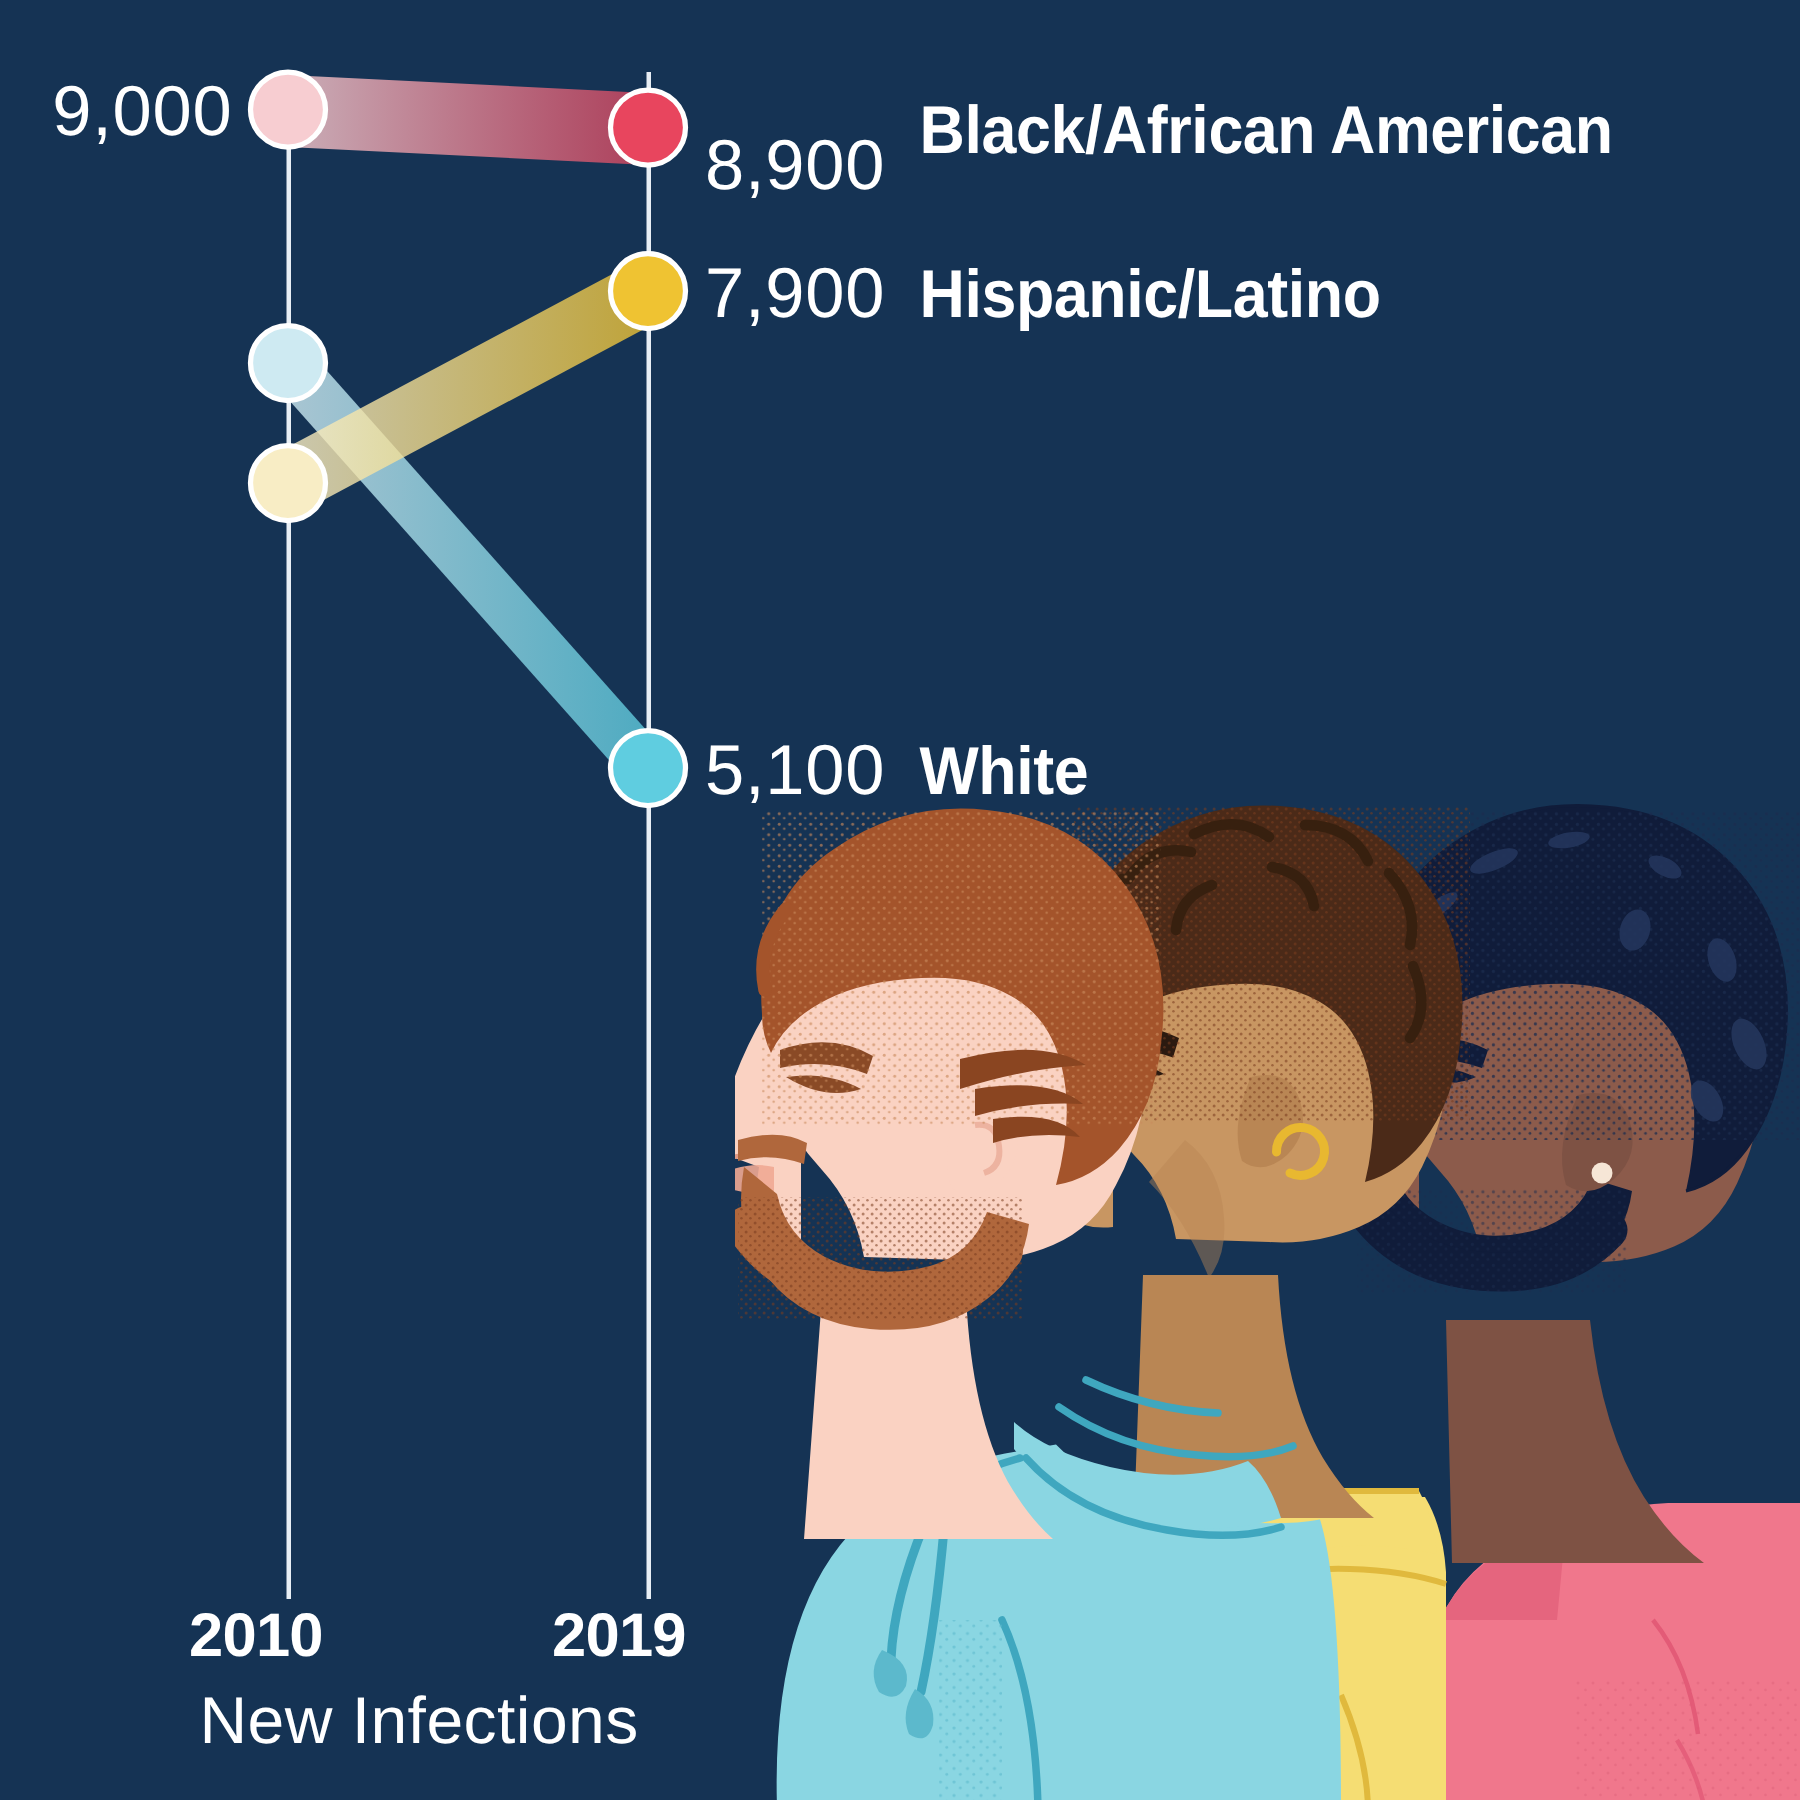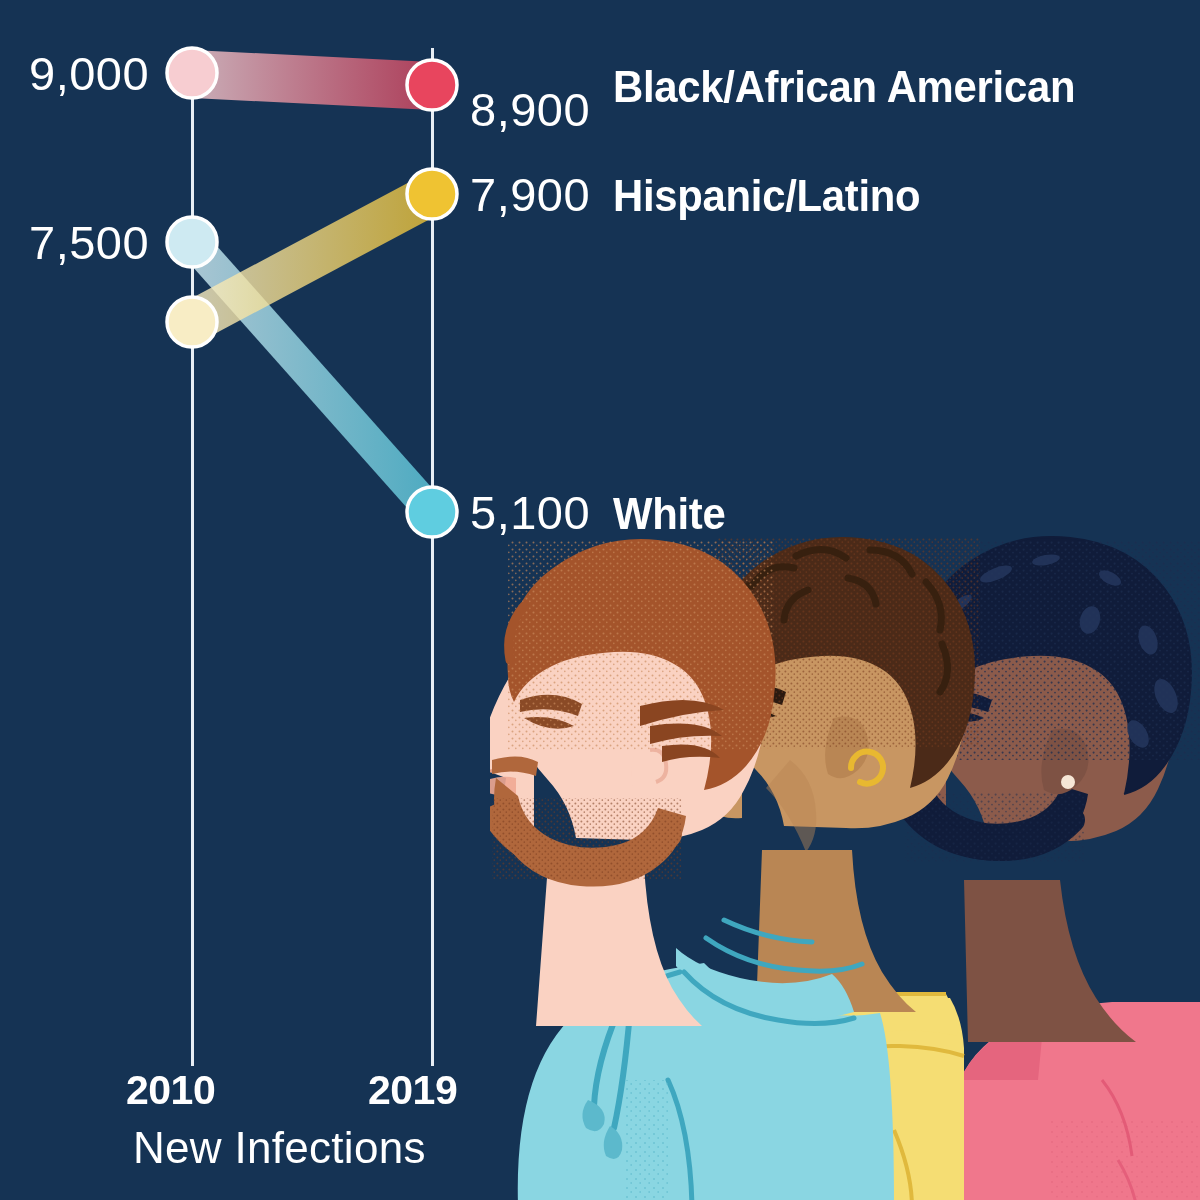--- a/index.html
+++ b/index.html
@@ -9,21 +9,21 @@
     font-family:"Liberation Sans","DejaVu Sans",sans-serif;
     -webkit-font-smoothing:antialiased;
   }
   
   #chart-svg{position:absolute;left:0;top:0;width:1200px;height:1200px;}
   .val-label{
     position:absolute;color:#ffffff;font-size:47px;font-weight:300;
     letter-spacing:.5px;white-space:nowrap;line-height:1;
     font-family:"Liberation Sans","DejaVu Sans",sans-serif;
   }
-  .val-left{padding-left:29px;}
+  .val-left{text-align:right;}
   .legend-name{
     position:absolute;color:#ffffff;font-size:45px;font-weight:bold;
     white-space:nowrap;line-height:1;letter-spacing:-.3px;
     transform:scaleX(.93);transform-origin:left center;
   }
   .year-label{
     position:absolute;color:#ffffff;font-size:41px;font-weight:bold;
     white-space:nowrap;line-height:1;letter-spacing:-.5px;
   }
   .axis-caption{
@@ -65,21 +65,20 @@
     <circle cx="192" cy="73" r="25" fill="#F7CDD1" stroke="#FFFFFF" stroke-width="3.5"></circle>
     <circle cx="192" cy="242" r="25" fill="#CEEAF2" stroke="#FFFFFF" stroke-width="3.5"></circle>
     <circle cx="192" cy="322" r="25" fill="#F8EDC5" stroke="#FFFFFF" stroke-width="3.5"></circle>
 
     <circle cx="432" cy="85" r="25" fill="#E8455E" stroke="#FFFFFF" stroke-width="3.5"></circle>
     <circle cx="432" cy="194" r="25" fill="#EFC332" stroke="#FFFFFF" stroke-width="3.5"></circle>
     <circle cx="432" cy="512" r="25" fill="#5FCDE0" stroke="#FFFFFF" stroke-width="3.5"></circle>
   </svg>
 
   <div class="val-label val-left" style="left:0;width:155px;top:50px;">9,000</div>
-  <div class="val-label val-left" style="left:0;width:155px;top:219px;">7,500</div>
 
   <div class="val-label" style="left:470px;top:62px;margin-top:24px;">8,900</div>
   <div class="val-label" style="left:470px;top:171px;">7,900</div>
   <div class="val-label" style="left:470px;top:489px;">5,100</div>
 
   <div class="legend-name" style="left:613px;top:64px;">Black/African American</div>
   <div class="legend-name" style="left:613px;top:173px;">Hispanic/Latino</div>
   <div class="legend-name" style="left:613px;top:491px;">White</div>
 
   <div class="year-label" style="left:126px;top:1070px;">2010</div>

